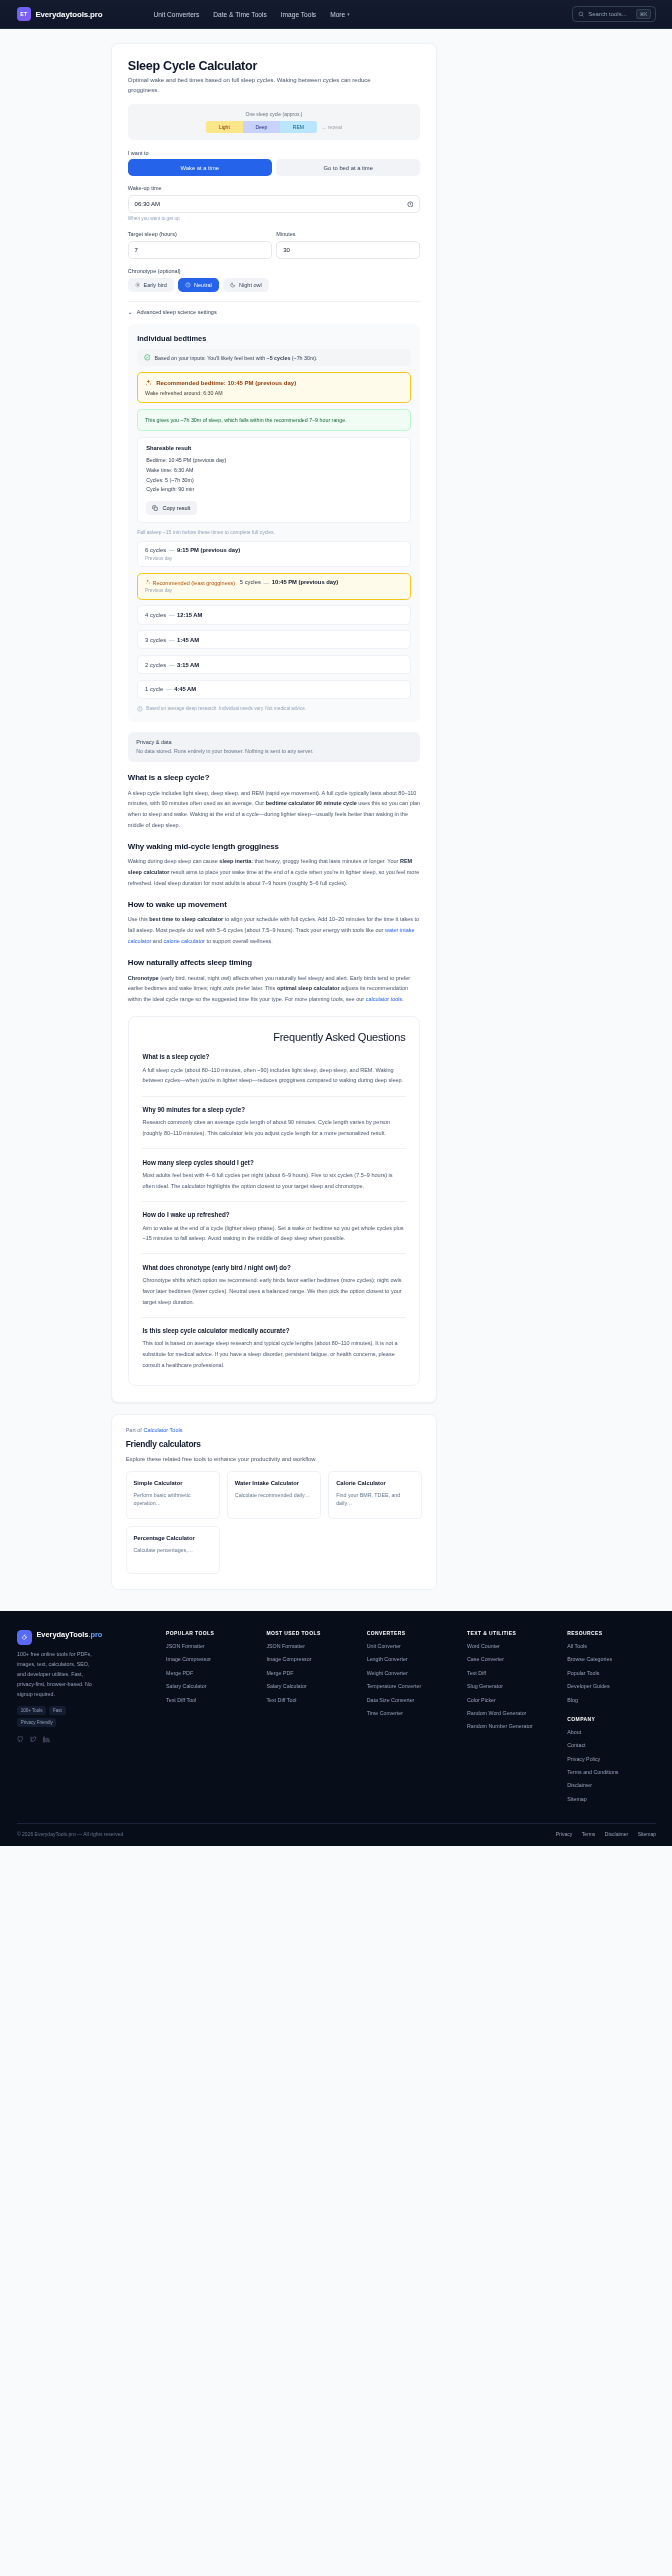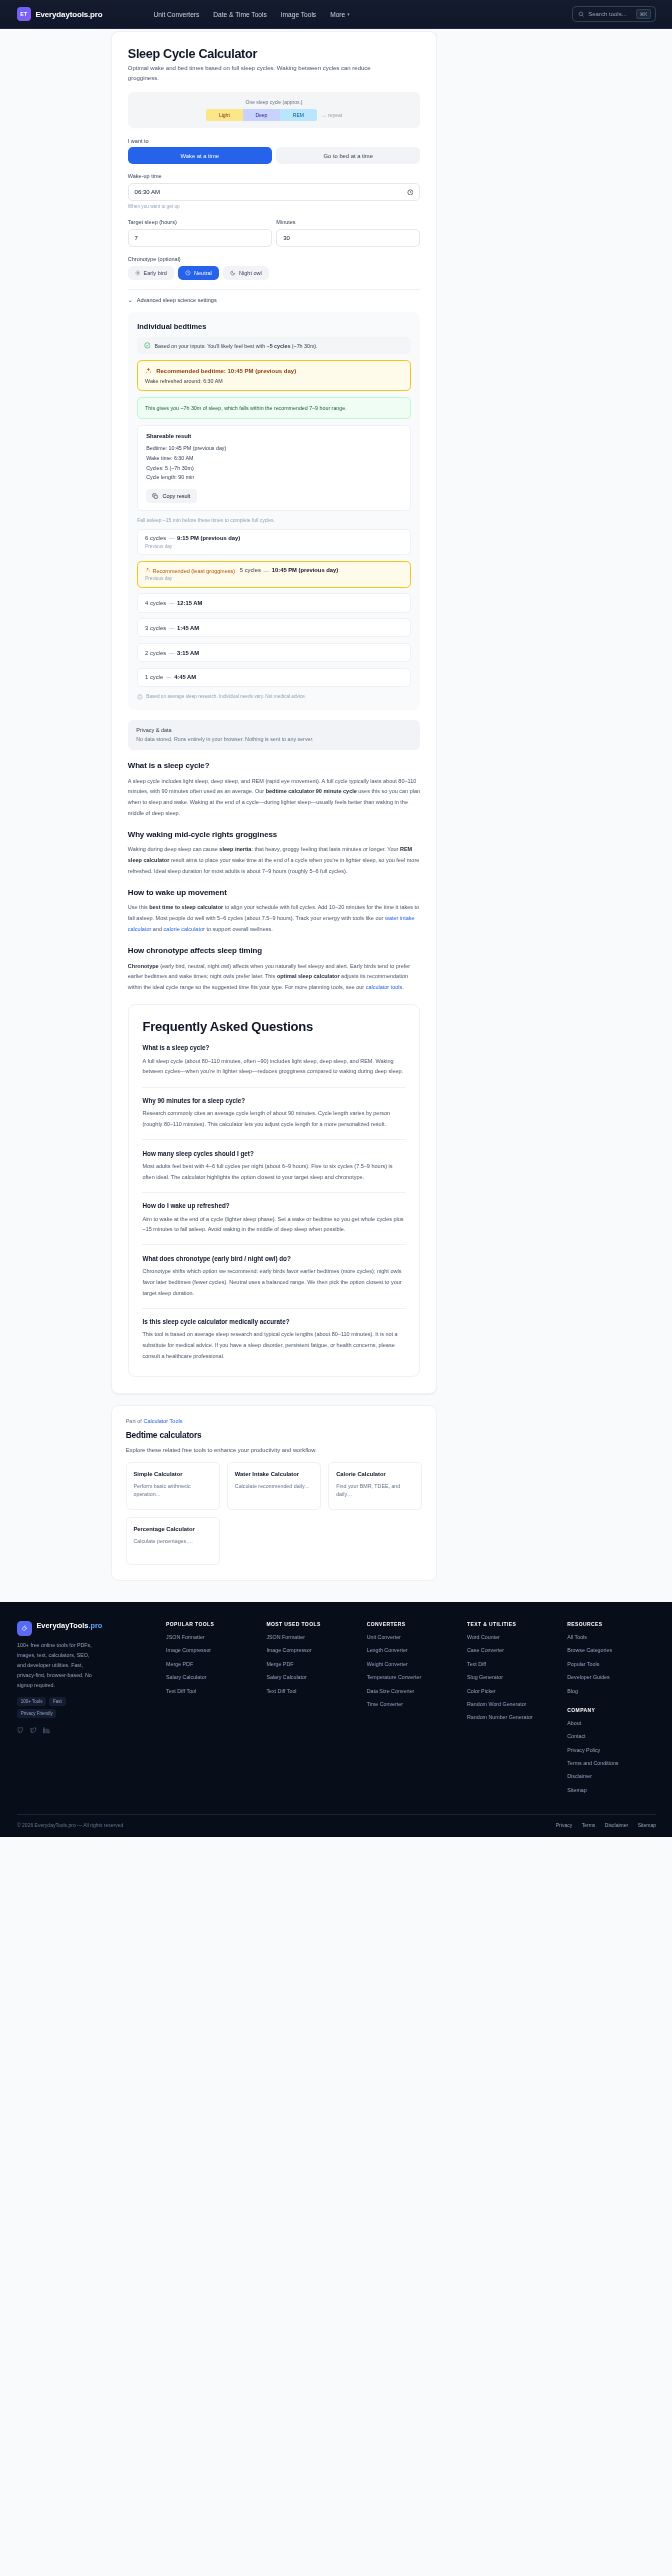--- a/index.html
+++ b/index.html
@@ -40,21 +40,21 @@
     padding: 2.6px 4.2px 2.6px 5.3px; min-width: 84px;
   }
   .navsearch .ph { color: #94a3b8; font-size: 6px; flex: 1; }
   .kbd {
     background: #1e293b; border: 0.5px solid #334155; border-radius: 2.1px;
     color: #94a3b8; font-size: 4.5px; padding: 1.1px 2.6px;
   }
   .mag { display:block; }
 
   
-  .page { width: 548px; padding: 2px 0 21px; }
+  .page { width: 548px; padding: 14px 0 21px; }
   .card {
     width: 326px; margin: 0 auto; background: #fff;
     border: 0.5px solid #eef1f5; border-radius: 7.4px;
     box-shadow: 0 0.5px 1.6px rgba(15,23,42,.05);
     padding: 14.7px 15.8px 15.8px;
   }
 
   h1.title { font-size: 12.6px; font-weight: bold; letter-spacing: -0.3px; }
   .subtitle { font-size: 6px; color: #475569; line-height: 1.55; margin-top: 3.7px; max-width: 273px; }
 
@@ -154,21 +154,21 @@
   
   .article { margin-top: 11.6px; }
   .article h2 { font-size: 7.9px; font-weight: bold; margin: 11.6px 0 5.3px; letter-spacing: -0.1px; }
   .article h2:first-child { margin-top: 0; }
   .article p { font-size: 5.5px; color: #475569; line-height: 1.95; }
   .article b { color: #1e293b; }
   .article a { color: #2563eb; text-decoration: none; }
 
   
   .faqcard { background: #fff; border: 0.5px solid #eef1f5; border-radius: 7.4px; padding: 13.7px 13.7px 14.7px; margin-top: 11.6px; }
-  .faqcard h2 { font-size: 13px; font-weight: bold; text-align: left; margin-bottom: 10.5px; letter-spacing: -0.2px; }
+  .faqcard h2 { font-size: 11px; font-weight: normal; text-align: right; margin-bottom: 10.5px; letter-spacing: -0.2px; }
   .faq-q { font-size: 6.3px; font-weight: bold; margin-bottom: 4.2px; }
   .faq-a { font-size: 5.5px; color: #475569; line-height: 1.95; }
   .faq-div { border: none; border-top: 0.5px solid #eef0f3; margin: 9.5px 0; }
 
   
   .relcard {
     width: 326px; margin: 10.5px auto 0; background: #fff;
     border: 0.5px solid #eef1f5; border-radius: 7.4px;
     padding: 12.6px 13.7px 14.7px;
   }
@@ -402,27 +402,27 @@
 
     <div class="privacy">
       <h4>Privacy &amp; data</h4>
       <p>No data stored. Runs entirely in your browser. Nothing is sent to any server.</p>
     </div>
 
     <div class="article">
       <h2>What is a sleep cycle?</h2>
       <p><span>A sleep cycle includes light sleep, deep sleep, and REM (rapid eye movement). A full cycle typically lasts about 80–110 minutes, with 90 minutes often used as an average. Our </span><b>bedtime calculator 90 minute cycle</b><span> uses this so you can plan when to sleep and wake. Waking at the end of a cycle—during lighter sleep—usually feels better than waking in the middle of deep sleep.</span></p>
 
-      <h2>Why waking mid-cycle rights grogginess</h2>
+      <h2>Why waking mid-cycle length grogginess</h2>
       <p><span>Waking during deep sleep can cause </span><b>sleep inertia</b><span>: that heavy, groggy feeling that lasts minutes or longer. Your </span><b>REM sleep calculator</b><span> result aims to place your wake time at the end of a cycle when you're in lighter sleep, so you feel more refreshed. Ideal sleep duration for most adults is about 7–9 hours (roughly 5–6 full cycles).</span></p>
 
       <h2>How to wake up movement</h2>
       <p><span>Use this </span><b>best time to sleep calculator</b><span> to align your schedule with full cycles. Add 10–20 minutes for the time it takes to fall asleep. Most people do well with 5–6 cycles (about 7.5–9 hours). Track your energy with tools like our </span><a href="#">water intake calculator</a><span> and </span><a href="#">calorie calculator</a><span> to support overall wellness.</span></p>
 
-      <h2>How chronotype affects sleep timing</h2>
+      <h2>How naturally affects sleep timing</h2>
       <p><b>Chronotype</b><span> (early bird, neutral, night owl) affects when you naturally feel sleepy and alert. Early birds tend to prefer earlier bedtimes and wake times; night owls prefer later. This </span><b>optimal sleep calculator</b><span> adjusts its recommendation within the ideal cycle range so the suggested time fits your type. For more planning tools, see our </span><a href="#">calculator tools</a><span>.</span></p>
     </div>
 
     <div class="faqcard">
       <h2>Frequently Asked Questions</h2>
 
       <div>
         <div class="faq-q">What is a sleep cycle?</div>
         <div class="faq-a">A full sleep cycle (about 80–110 minutes, often ~90) includes light sleep, deep sleep, and REM. Waking between cycles—when you're in lighter sleep—reduces grogginess compared to waking during deep sleep.</div>
       </div>
@@ -449,21 +449,21 @@
       <hr class="faq-div">
       <div>
         <div class="faq-q">Is this sleep cycle calculator medically accurate?</div>
         <div class="faq-a">This tool is based on average sleep research and typical cycle lengths (about 80–110 minutes). It is not a substitute for medical advice. If you have a sleep disorder, persistent fatigue, or health concerns, please consult a healthcare professional.</div>
       </div>
     </div>
   </div>
 
   <div class="relcard">
     <div class="partof"><span>Part of </span><a href="#">Calculator Tools</a></div>
-    <h2>Bedtime calculators</h2>
+    <h2>Friendly calculators</h2>
     <div class="relsub">Explore these related free tools to enhance your productivity and workflow.</div>
     <div class="relgrid">
       <a class="reltile" href="#" style="text-decoration:none;color:inherit;display:block">
         <h3>Simple Calculator</h3>
         <p>Perform basic arithmetic operation…</p>
       </a>
       <a class="reltile" href="#" style="text-decoration:none;color:inherit;display:block">
         <h3>Water Intake Calculator</h3>
         <p>Calculate recommended daily…</p>
       </a>

